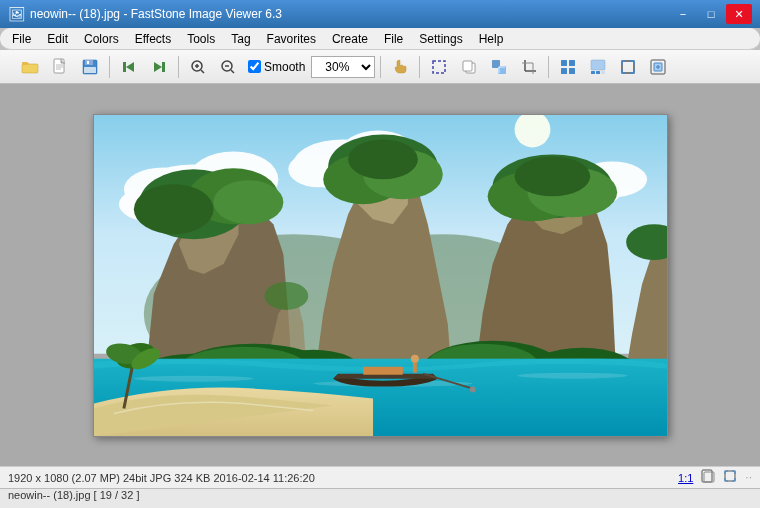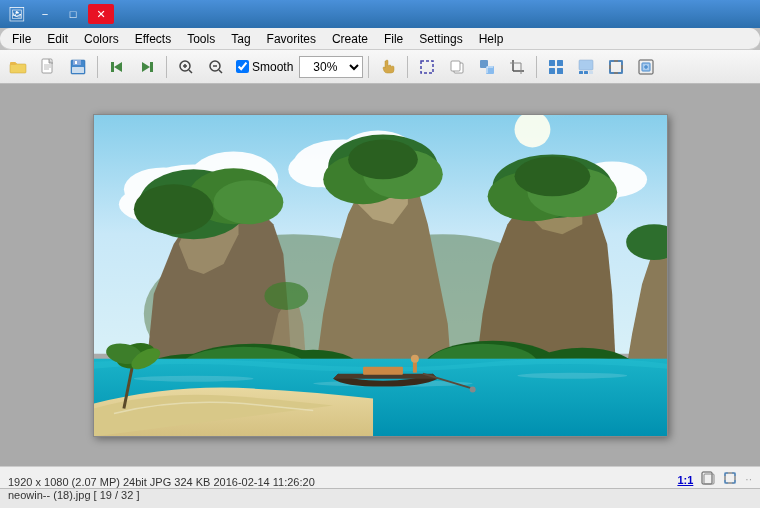--- a/index.html
+++ b/index.html
@@ -69,21 +69,21 @@
       border-radius: 2px;
     }
 
     
     #toolbar {
       background: linear-gradient(to bottom, #f8f8f8, #e8e8e8);
       border-bottom: 1px solid #bbb;
       height: 34px;
       display: flex;
       align-items: center;
-      padding: 0 4px;
+      padding: 0 16px;
       flex-shrink: 0;
       gap: 2px;
     }
     .tb-btn {
       width: 28px;
       height: 26px;
       border: 1px solid transparent;
       background: transparent;
       cursor: pointer;
       display: flex;
@@ -149,35 +149,35 @@
       width: 100%;
       height: 100%;
     }
 
     
     #status-bar {
       background: #f0f0f0;
       border-top: 1px solid #ccc;
       height: 22px;
       display: flex;
-      align-items: flex-end;
+      align-items: center;
       padding: 0 8px;
       flex-shrink: 0;
       font-size: 11px;
       color: #333;
     }
     #status-left { flex: 1; }
     #status-right {
       display: flex;
       align-items: center;
       gap: 8px;
     }
     .status-btn {
       font-size: 11px;
-      font-weight: bold;
+      font-weight: normal;
       color: #00c;
       cursor: pointer;
       text-decoration: underline;
     }
     .status-icon-btn {
       cursor: pointer;
       font-size: 13px;
       color: #555;
     }
 
@@ -191,20 +191,21 @@
       flex-shrink: 0;
       font-size: 11px;
       color: #333;
     }
   </style>
 </head>
 <body>
 
 <div id="title-bar">
   <span class="icon">🖼</span>
+  <span id="title-text">neowin-- (18).jpg - FastStone Image Viewer 6.3</span>
   <div class="title-btn">−</div>
   <div class="title-btn">□</div>
   <div class="title-btn close">✕</div>
 </div>
 
 <div id="menu-bar">
   <span class="menu-item">File</span>
   <span class="menu-item">Edit</span>
   <span class="menu-item">Colors</span>
   <span class="menu-item">Effects</span>

